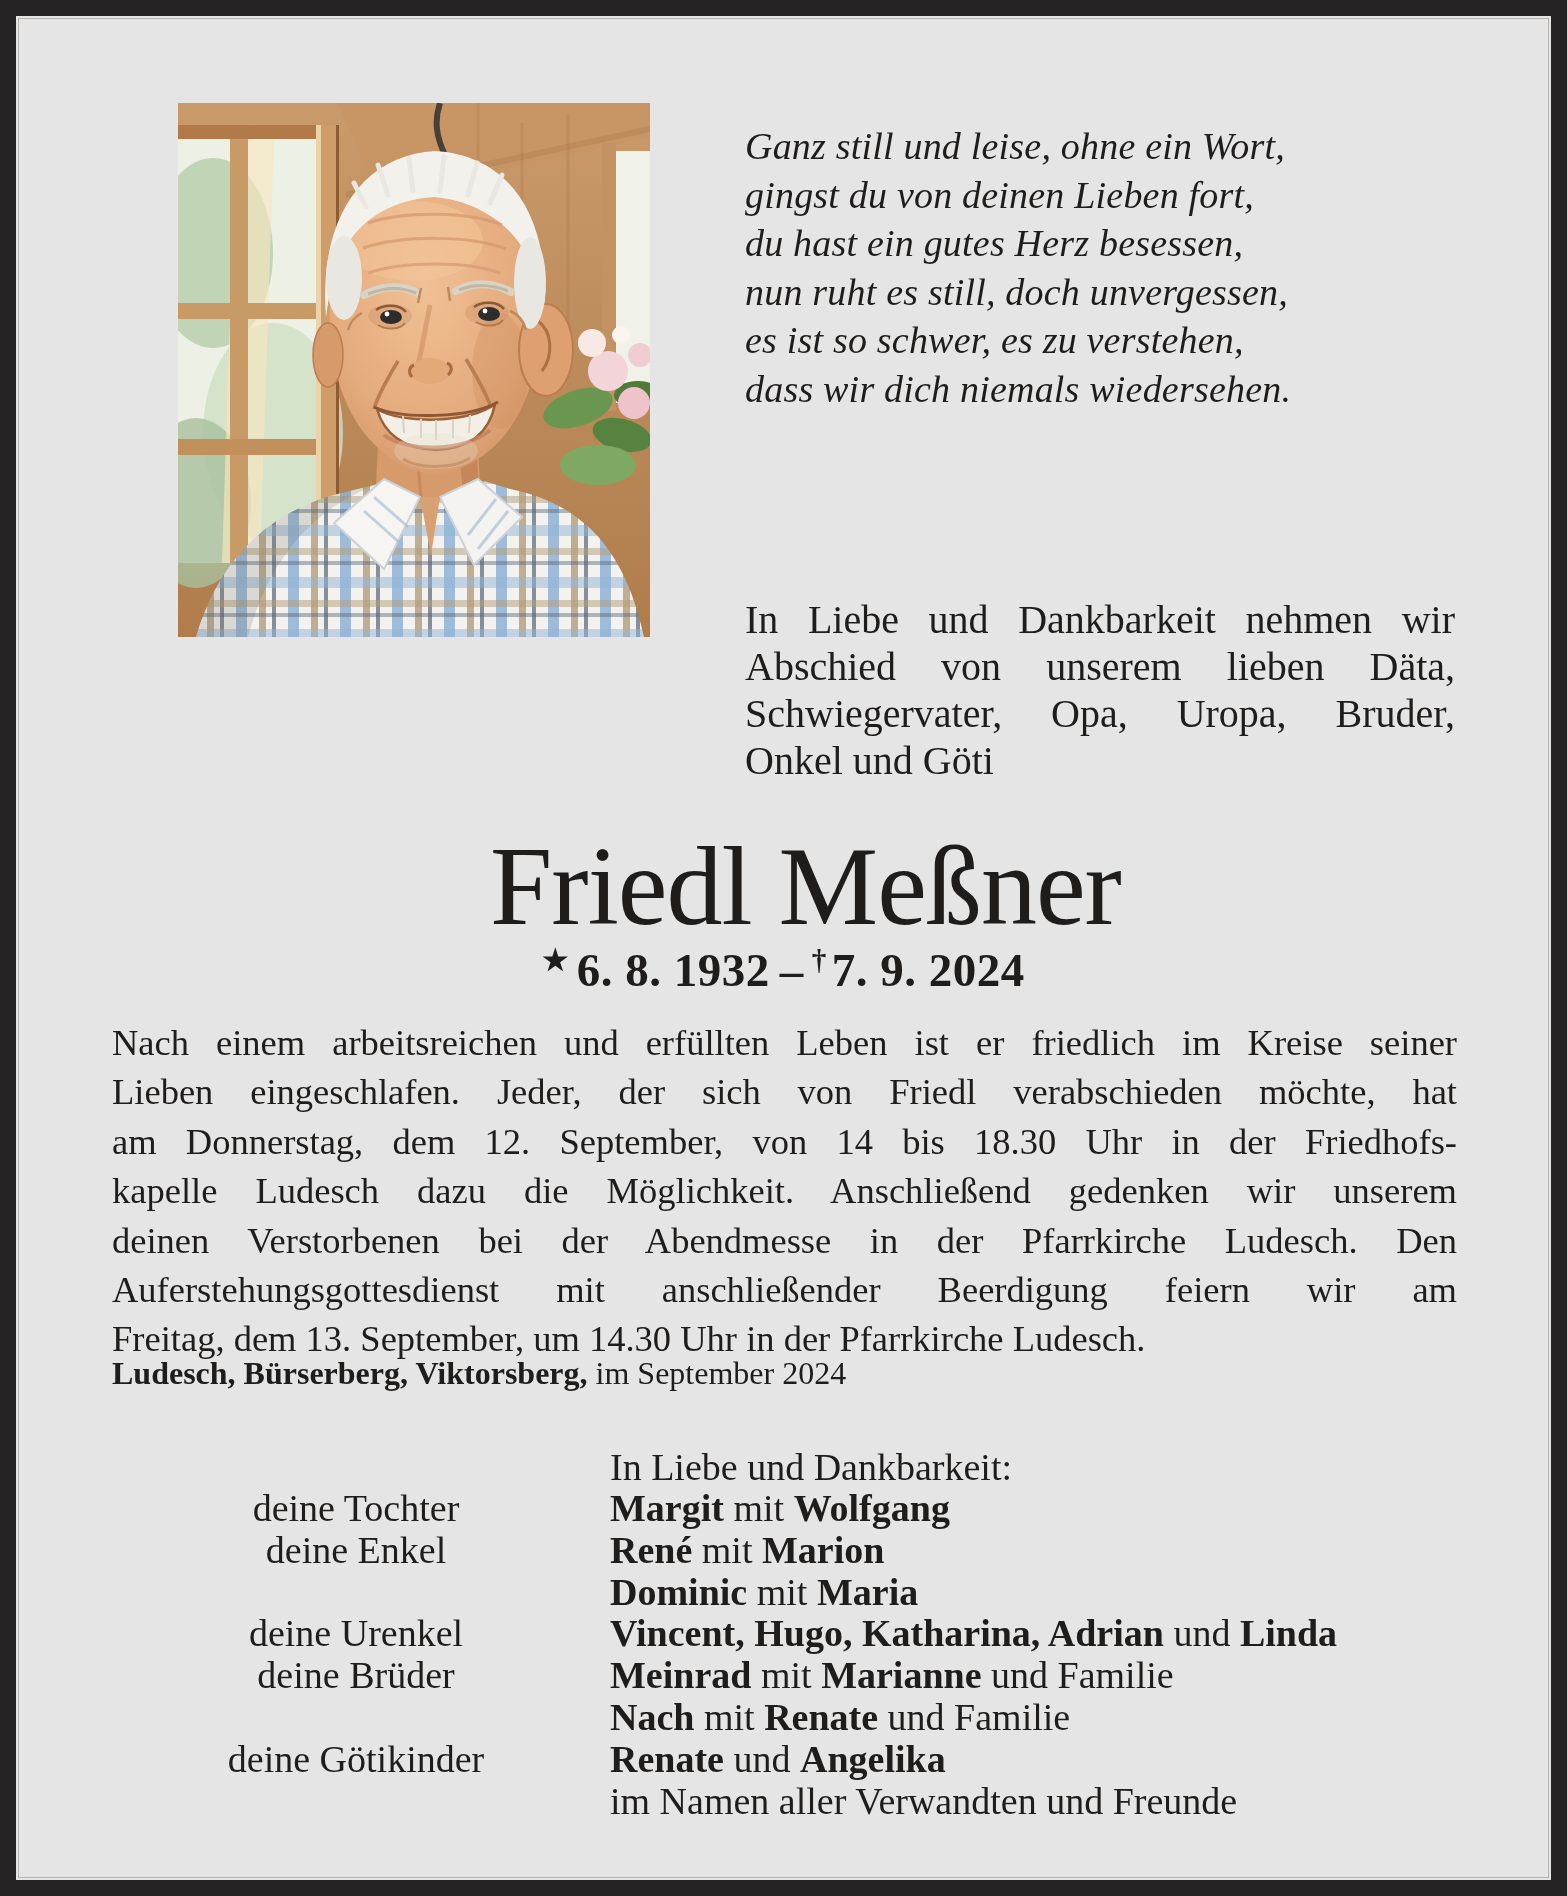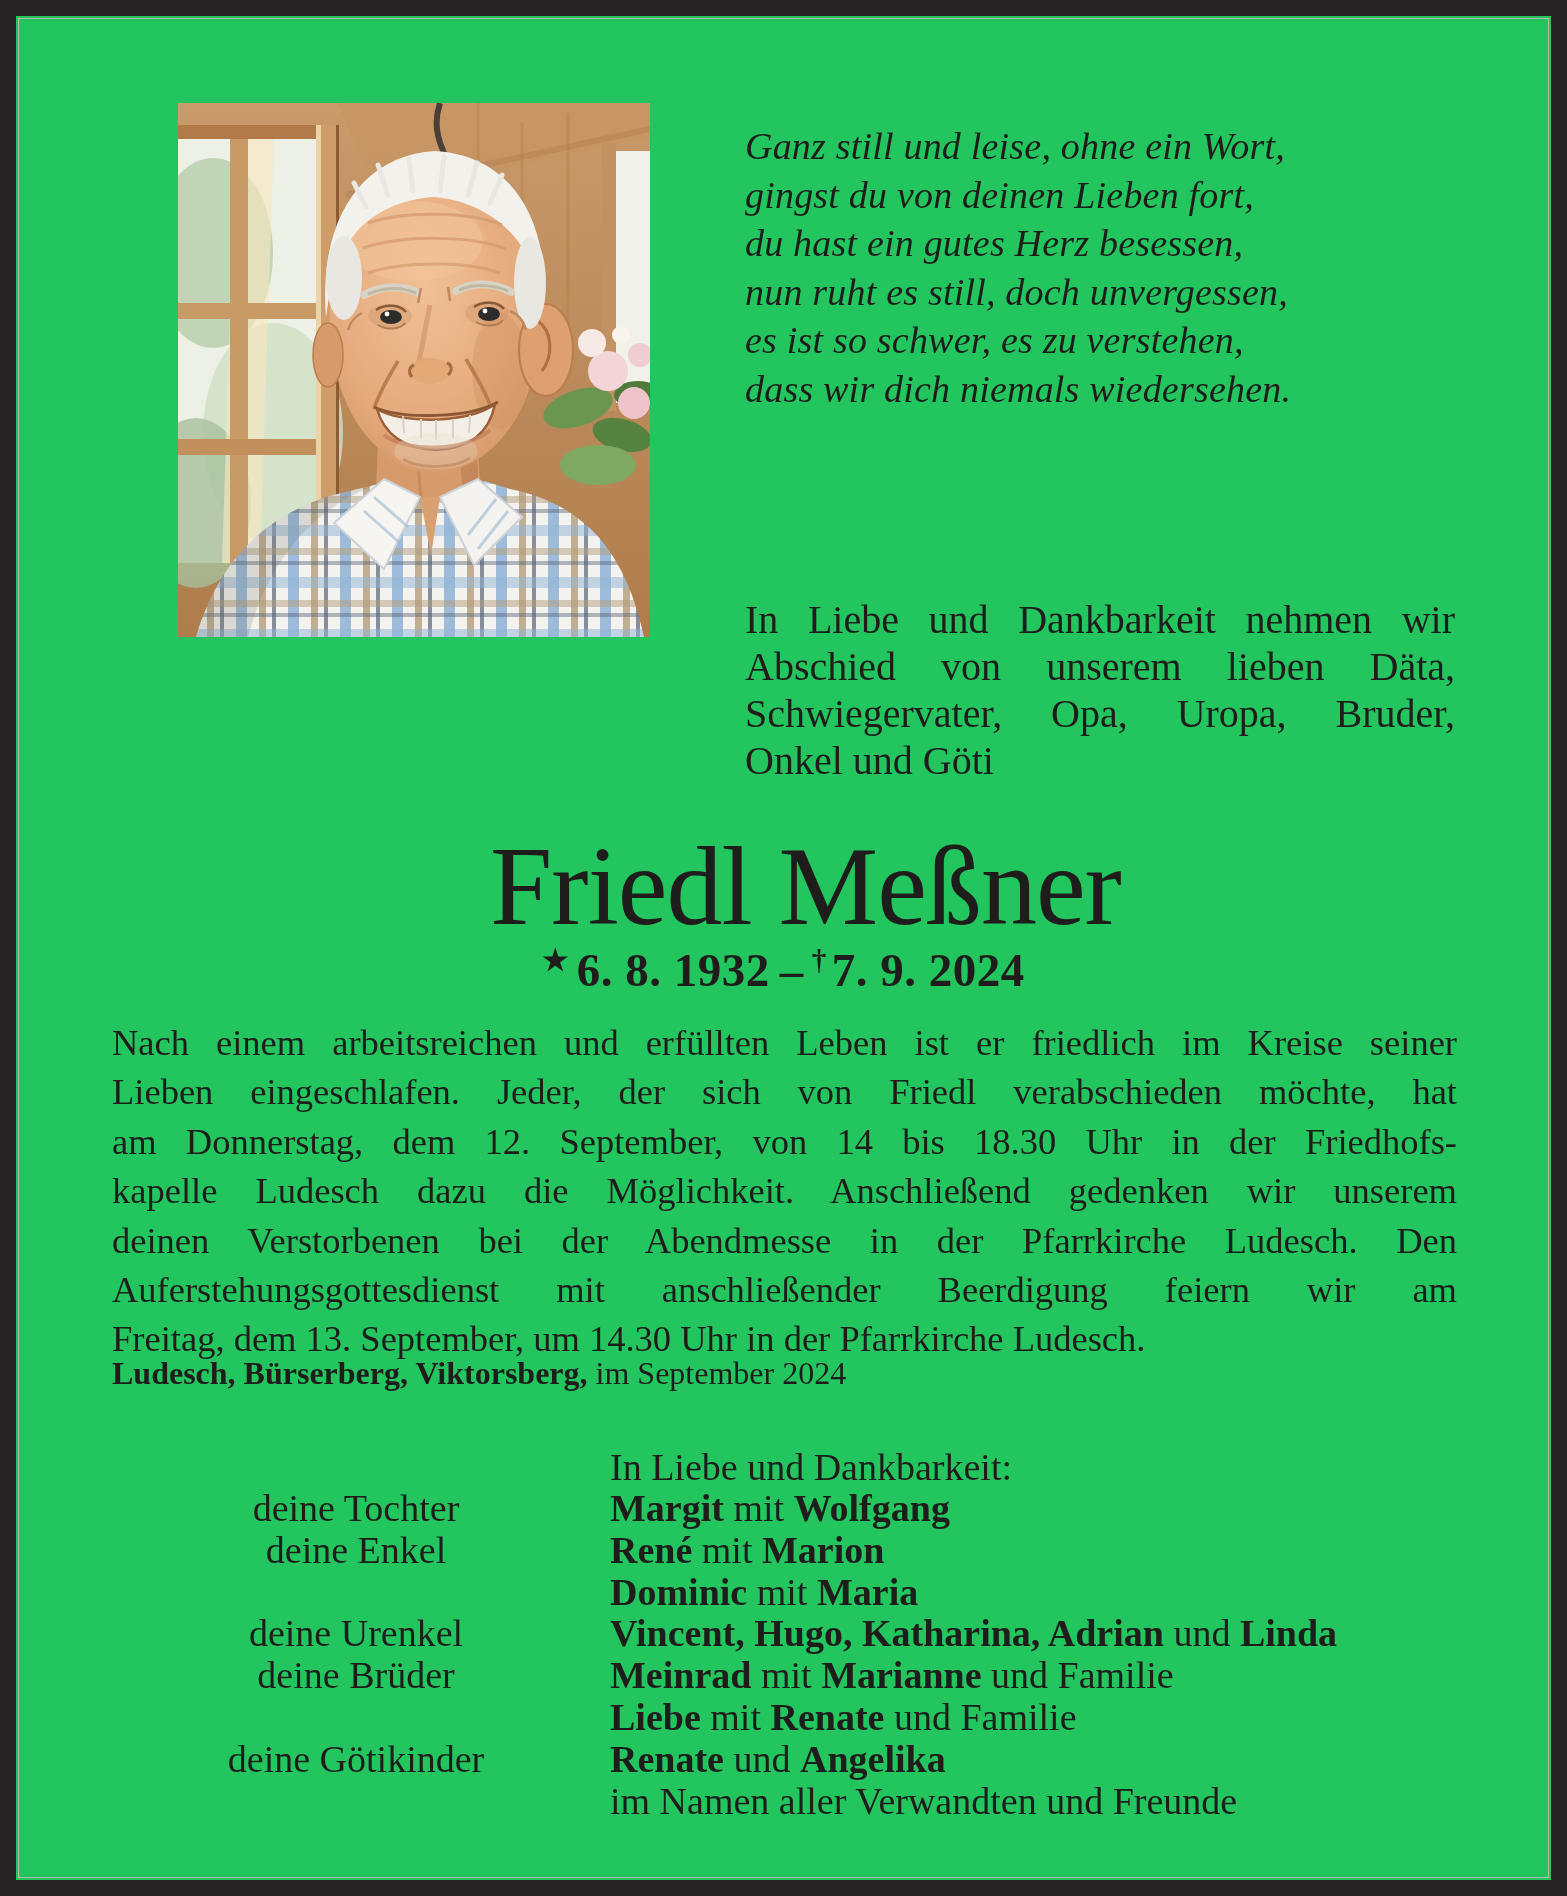--- a/index.html
+++ b/index.html
@@ -1,20 +1,20 @@
 <!DOCTYPE html>
 <html><head>
 <meta charset="utf-8">
 <style>
   html,body { margin:0; padding:0; background:#ffffff; }
   .page {
     position:relative;
     width:1567px; height:1896px;
     box-sizing:border-box;
-    background:#22c55e;
+    background:#e5e5e5;
     border:16px solid #272324;
     overflow:hidden;
     font-family:"Liberation Serif","DejaVu Serif",serif;
     color:#1f1d1c;
   }
   .inner-line {
     position:absolute; inset:2px;
     border:1.5px solid #b7b3b0;
     pointer-events:none;
   }
@@ -281,21 +281,21 @@
     <div class="frow">
       <span class="flabel">deine Urenkel</span>
       <span class="fvalue"><span class="b">Vincent, Hugo, Katharina, Adrian</span><span> und </span><span class="b">Linda</span></span>
     </div>
     <div class="frow">
       <span class="flabel">deine Brüder</span>
       <span class="fvalue"><span class="b">Meinrad</span><span> mit </span><span class="b">Marianne</span><span> und Familie</span></span>
     </div>
     <div class="frow">
       <span class="flabel"></span>
-      <span class="fvalue"><span class="b">Liebe</span><span> mit </span><span class="b">Renate</span><span> und Familie</span></span>
+      <span class="fvalue"><span class="b">Nach</span><span> mit </span><span class="b">Renate</span><span> und Familie</span></span>
     </div>
     <div class="frow">
       <span class="flabel">deine Götikinder</span>
       <span class="fvalue"><span class="b">Renate</span><span> und </span><span class="b">Angelika</span></span>
     </div>
     <div class="frow">
       <span class="flabel"></span>
       <span class="fvalue"><span>im Namen aller Verwandten und Freunde</span></span>
     </div>
   </div>

